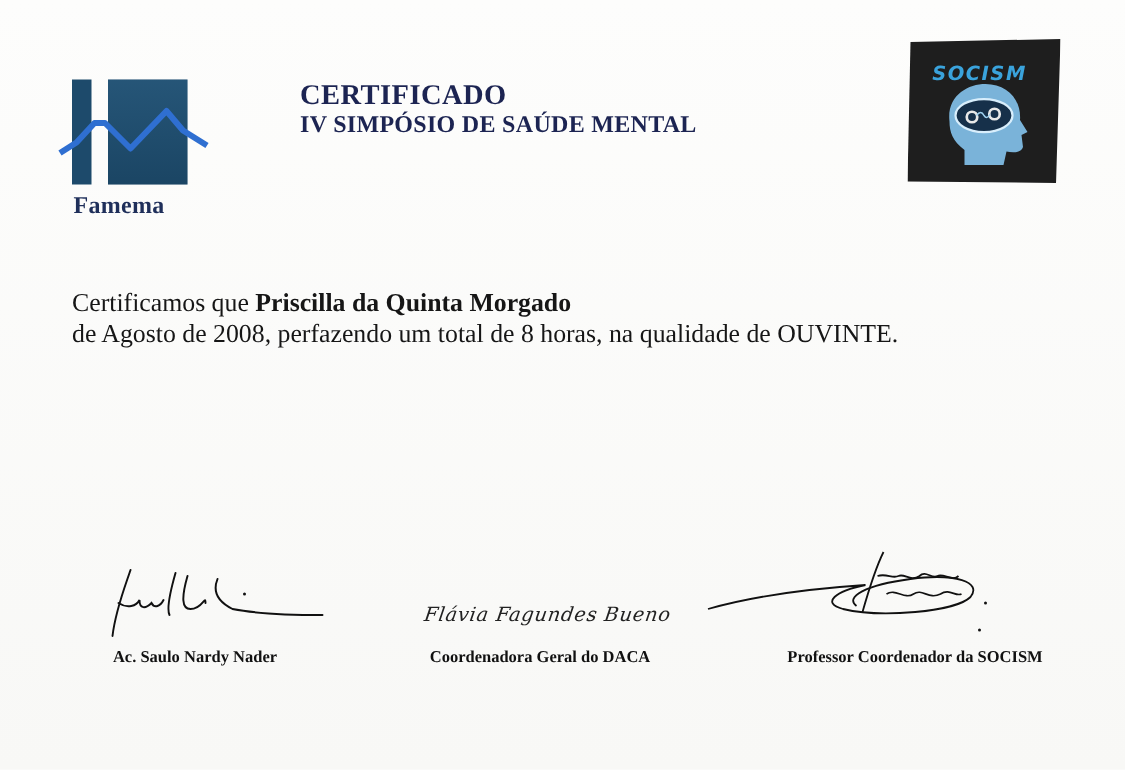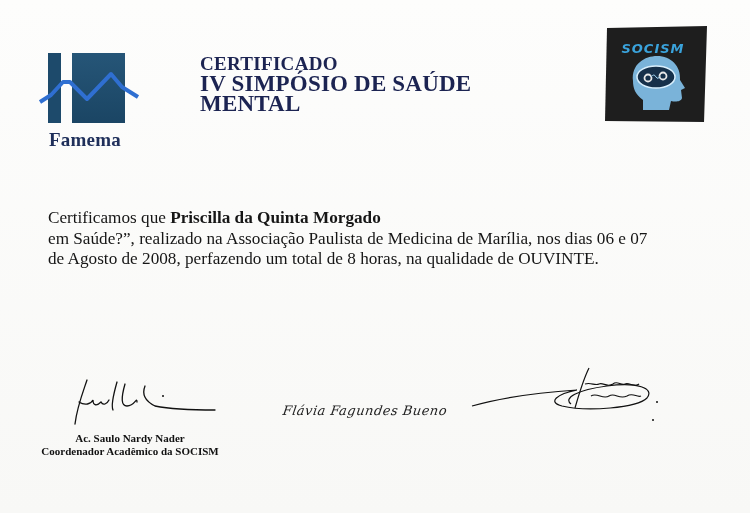--- a/index.html
+++ b/index.html
@@ -11,34 +11,34 @@
       position: relative;
     }
     .page { position: absolute; inset: 0; background: linear-gradient(180deg,#fdfdfc 0%,#f8f8f6 100%); }
 
     
     .famema-logo { position: absolute; left: 38px; top: 52px; width: 105px; height: 100px; }
     .famema-logo svg { position: absolute; left: 0; top: 0; }
     .famema-name {
       position: absolute; left: 11px; top: 77px;
       font-family: "Liberation Serif", serif; font-weight: bold;
-      font-size: 19px; color: #1f2f5a; letter-spacing: 0.2px;
+      font-size: 16px; color: #1f2f5a; letter-spacing: 0.2px;
     }
 
     
     .title-block { position: absolute; left: 200px; top: 54px; width: 360px; text-align: left; color: #1c2452; font-weight: bold; }
     .title-1 { font-size: 19px; line-height: 20px; letter-spacing: 0.3px; }
-    .title-2 { font-size: 23px; line-height: 20px; letter-spacing: 0.2px; }
+    .title-2 { font-size: 16px; line-height: 20px; letter-spacing: 0.2px; }
 
     
     .socism-logo { position: absolute; left: 605px; top: 26px; width: 102px; height: 98px; }
 
     
     .body-text {
-      position: absolute; left: 48px; top: 208px; width: 680px;
+      position: absolute; left: 48px; top: 192px; width: 680px;
       font-size: 17.2px; line-height: 20.5px; color: #161616;
     }
     .body-text .line { white-space: nowrap; }
     .body-text b { font-weight: bold; }
 
     
     .sig { position: absolute; text-align: center; font-size: 11px; line-height: 13px; color: #111; }
     .sig .sig-name, .sig .sig-role { display: block; white-space: nowrap; font-weight: bold; }
     .sig svg { position: absolute; }
 
@@ -81,40 +81,40 @@
       <circle cx="43" cy="52" r="3.5" fill="none" stroke="#e8e8e8" stroke-width="1.8"></circle>
       <circle cx="58" cy="50" r="3.5" fill="none" stroke="#e8e8e8" stroke-width="1.8"></circle>
       <path d="M46,51 Q49,47 51,51 Q53,54 55,50" fill="none" stroke="#9fd2f0" stroke-width="1"></path>
     </svg>
   </div>
 
   <div class="body-text">
     <div class="line">
       <span>Certificamos que </span><b>Priscilla da Quinta Morgado</b>
     </div>
-    <div class="line">em Saúde?”, realizado na Associação Paulista de Medicina de Marília, nos dias 06 e 07</div>
     <div class="line">de Agosto  de 2008, perfazendo um total de 8 horas, na qualidade de OUVINTE.</div>
   </div>
 
   <div class="sig sig-1">
     <svg width="170" height="60" viewBox="0 0 170 60" style="left:25px; top:-60px;">
       <path d="M32,8 C28,20 22,35 20,52 M24,30 C30,34 36,32 38,28 C38,34 42,34 46,30 C48,34 52,32 54,28 M62,10 C58,24 56,34 58,38 M70,12 C66,26 66,34 72,34 C80,34 82,24 82,30 M90,14 C86,24 92,30 100,34 M100,34 C120,38 150,38 160,38" fill="none" stroke="#111" stroke-width="1.3" stroke-linecap="round"></path>
       <circle cx="108" cy="24" r="1" fill="#111"></circle>
     </svg>
     <span class="sig-name">Ac. Saulo Nardy Nader</span>
-    <span class="sig-role">Coordenador Acadêmico da SOCISM</span>
   </div>
 
   <div class="sig sig-2">
     <div style="position:absolute; left:20px; top:-28px; width:200px; font-family:'DejaVu Serif', serif; font-style:italic; font-size:13px; letter-spacing:0.5px; color:#222; transform:skewX(-8deg);">Flávia Fagundes Bueno</div>
+    <span class="sig-role">Coordenadora Geral do DACA</span>
   </div>
 
   <div class="sig sig-3">
     <svg width="230" height="70" viewBox="0 0 230 70" style="left:-38px; top:-70px;">
       <path d="M5,44 C40,34 80,30 110,28 M110,28 C90,32 80,40 95,44 C120,50 170,46 180,36 C188,26 170,20 140,24 C110,28 96,36 104,42" fill="none" stroke="#111" stroke-width="1.2"></path>
       <path d="M122,6 C116,18 112,32 108,46 M118,22 C124,20 128,24 132,22 C136,20 140,26 146,22 C150,18 154,24 158,22 C162,20 168,26 172,22" fill="none" stroke="#111" stroke-width="1.2"></path>
       <path d="M124,34 C130,30 136,38 142,34 C148,30 152,38 160,34 C166,30 170,36 174,34" fill="none" stroke="#111" stroke-width="1.1"></path>
       <circle cx="190" cy="40" r="1" fill="#111"></circle>
       <circle cx="186" cy="58" r="1" fill="#111"></circle>
     </svg>
+    <span class="sig-role">Professor Coordenador da SOCISM</span>
   </div>
 
 </div>
 
 </body></html>

